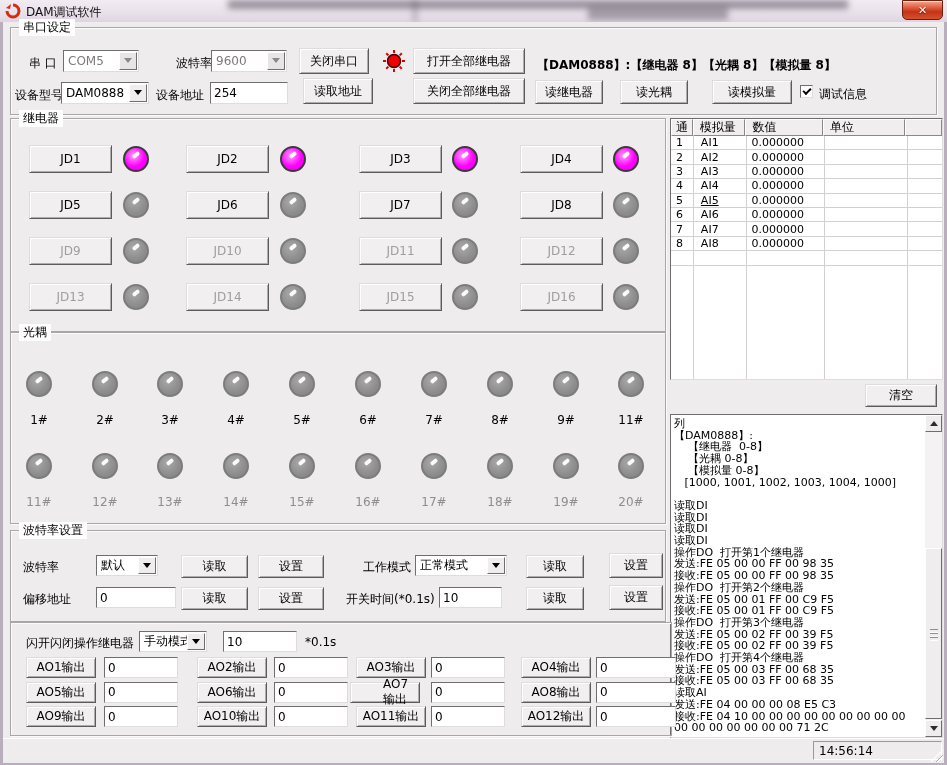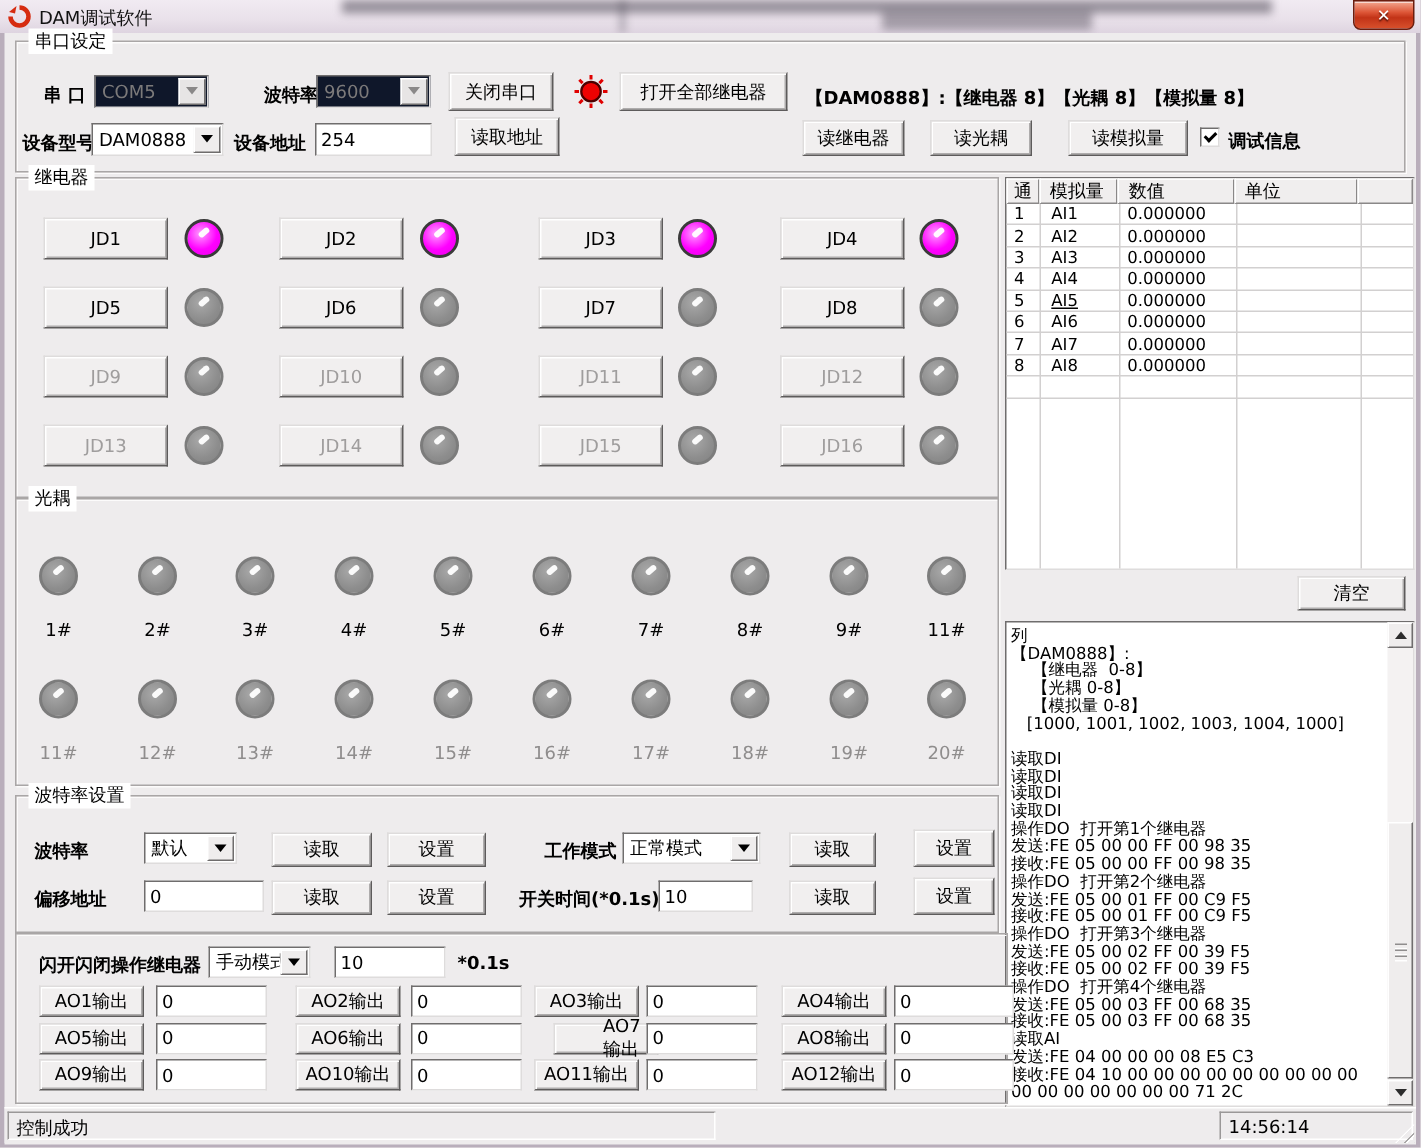--- a/index.html
+++ b/index.html
@@ -28,24 +28,24 @@
     background:#f1efef;border:1px solid;border-color:#dedcdc #5d5b5b #5d5b5b #dedcdc;
     box-shadow:inset 1px 1px 0 #fff,inset -1px -1px 0 #aeacac;cursor:pointer;box-sizing:border-box;}
   .btn.disabled{color:#9f9d9d;text-align:center;}
   .tin{background:#fff;border:1px solid;border-color:#6f6d6d #dedcdc #dedcdc #6f6d6d;
     font-size:12px;padding:0 3px;font-family:inherit;box-sizing:border-box;position:absolute;}
   .combo{background:#fff;border:1px solid;border-color:#6f6d6d #dedcdc #dedcdc #6f6d6d;
     box-sizing:border-box;display:flex;align-items:center;padding-left:4px;cursor:pointer;}
   .combo .cbx-arrow{position:absolute;right:1px;top:1px;bottom:1px;width:16px;background:#efeded;
     border:1px solid;border-color:#fff #6f6d6d #6f6d6d #fff;display:flex;align-items:flex-start;justify-content:center;}
   .combo .cbx-arrow::after{content:"";border:4px solid transparent;border-top:5px solid #000;margin-top:5px;}
-  .combo.cdisabled{background:#0f172a;color:#7c7a7a;}
+  .combo.cdisabled{background:#ffffff;color:#7c7a7a;}
   .combo.cdisabled .cbx-arrow{background:#e7e5e5;}
   .combo.cdisabled .cbx-arrow::after{border-top-color:#8a8888;}
-  .lbl{position:absolute;font-size:12px;white-space:nowrap;font-weight:bold;}
+  .lbl{position:absolute;font-size:12px;white-space:nowrap;}
   .led{position:absolute;width:26px;height:26px;border-radius:50%;box-sizing:border-box;}
   .led::after{content:"";position:absolute;left:7px;top:5px;width:8px;height:4px;background:#fff;
     border-radius:2px;transform:rotate(-40deg);opacity:.95;}
   .led.on{background:radial-gradient(circle at 40% 35%,#ff9dff 0%,#ff00ff 55%,#ea00ea 100%);
     border:2px solid #3a3a3a;}
   .led.off{background:radial-gradient(circle at 40% 35%,#a9a9a9 0%,#8d8d8d 60%,#828282 100%);
     border:2px solid #7c7c7c;}
   .chk{position:absolute;width:13px;height:13px;background:#fff;border:1px solid;
     border-color:#6f6d6d #dedcdc #dedcdc #6f6d6d;box-sizing:border-box;cursor:pointer;}
   .chk::after{content:"";position:absolute;left:2px;top:2px;width:6px;height:3px;
@@ -133,20 +133,21 @@
     <span class="lbl" style="left:526px;top:29px;font-weight:bold;">【DAM0888】:【继电器  8】【光耦 8】【模拟量 8】</span>
 
     <span class="lbl" style="left:4px;top:59px;">设备型号</span>
     <div class="combo abs" style="left:50px;top:54px;width:88px;height:22px;">
       <span>DAM0888</span>
       <span class="cbx-arrow"></span>
     </div>
     <span class="lbl" style="left:145px;top:59px;">设备地址</span>
     <input class="tin" style="left: 199px; top: 54px; width: 78px; height: 22px;" value="254">
     <div class="btn abs" style="left:292px;top:50px;width:70px;height:26px;">读取地址</div>
+    <div class="btn abs" style="left:402px;top:50px;width:112px;height:26px;">关闭全部继电器</div>
     <div class="btn abs" style="left:524px;top:52px;width:68px;height:24px;">读继电器</div>
     <div class="btn abs" style="left:609px;top:52px;width:68px;height:24px;">读光耦</div>
     <div class="btn abs" style="left:701px;top:52px;width:80px;height:24px;">读模拟量</div>
     <div class="chk" style="left:789px;top:57px;"></div>
     <span class="lbl" style="left:808px;top:58px;">调试信息</span>
   </div>
 
   <div class="gbox abs" style="left:7px;top:96px;width:654px;height:212px;">
     <span class="glabel">继电器</span>
     <div class="abs" style="left:0;top:0;right:0;bottom:0;">
@@ -366,33 +367,32 @@
         <div class="btn" style="left: 186px; top: 34px; width: 70px; height: 21px; position: absolute;">AO2输出</div>
         <input class="tin" value="0" style="left: 263px; top: 34px; width: 74px; height: 21px;">
         <div class="btn" style="left: 345px; top: 34px; width: 70px; height: 21px; position: absolute;">AO3输出</div>
         <input class="tin" value="0" style="left: 420px; top: 34px; width: 74px; height: 21px;">
         <div class="btn" style="left: 510px; top: 34px; width: 70px; height: 21px; position: absolute;">AO4输出</div>
         <input class="tin" value="0" style="left: 585px; top: 34px; width: 80px; height: 21px;">
         <div class="btn" style="left: 15px; top: 58.5px; width: 70px; height: 21px; position: absolute;">AO5输出</div>
         <input class="tin" value="0" style="left: 93px; top: 58.5px; width: 74px; height: 21px;">
         <div class="btn" style="left: 186px; top: 58.5px; width: 70px; height: 21px; position: absolute;">AO6输出</div>
         <input class="tin" value="0" style="left: 263px; top: 58.5px; width: 74px; height: 21px;">
-        <div class="btn" style="left: 358px; top: 58.5px; width: 70px; height: 21px; position: absolute; padding-left: 32px;">AO7输出</div>
+        <div class="btn" style="left: 339px; top: 58.5px; width: 70px; height: 21px; position: absolute; padding-left: 32px;">AO7输出</div>
         <input class="tin" value="0" style="left: 420px; top: 58.5px; width: 74px; height: 21px;">
         <div class="btn" style="left: 510px; top: 58.5px; width: 70px; height: 21px; position: absolute;">AO8输出</div>
         <input class="tin" value="0" style="left: 585px; top: 58.5px; width: 80px; height: 21px;">
         <div class="btn" style="left: 15px; top: 83px; width: 70px; height: 21px; position: absolute;">AO9输出</div>
         <input class="tin" value="0" style="left: 93px; top: 83px; width: 74px; height: 21px;">
         <div class="btn" style="left: 186px; top: 83px; width: 70px; height: 21px; position: absolute;">AO10输出</div>
         <input class="tin" value="0" style="left: 263px; top: 83px; width: 74px; height: 21px;">
         <div class="btn" style="left: 345px; top: 83px; width: 70px; height: 21px; position: absolute;">AO11输出</div>
         <input class="tin" value="0" style="left: 420px; top: 83px; width: 74px; height: 21px;">
         <div class="btn" style="left: 510px; top: 83px; width: 70px; height: 21px; position: absolute;">AO12输出</div>
         <input class="tin" value="0" style="left: 585px; top: 83px; width: 80px; height: 21px;">
       </div>
   </div>
 
   <div id="statusbar" class="abs">
-    <div class="stat-pane" style="left:2px;width:472px;">控制成功</div>
     <div class="stat-pane" style="left:810px;width:129px;">14:56:14</div>
     <div id="resize-grip"></div>
   </div>
 </div>
 
 </body></html>

